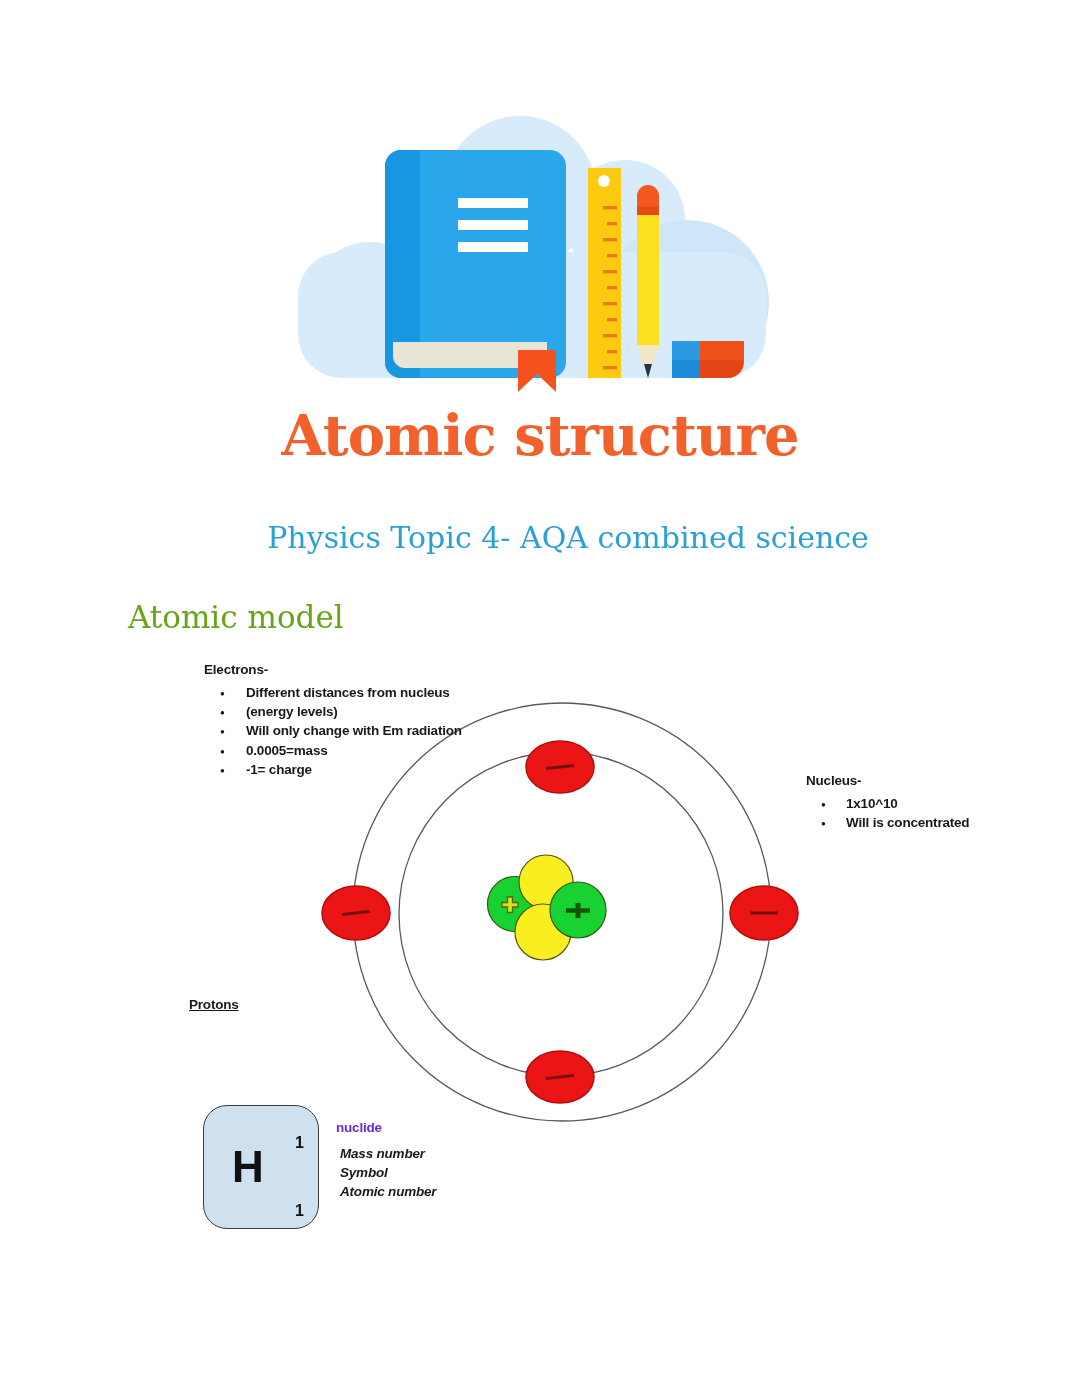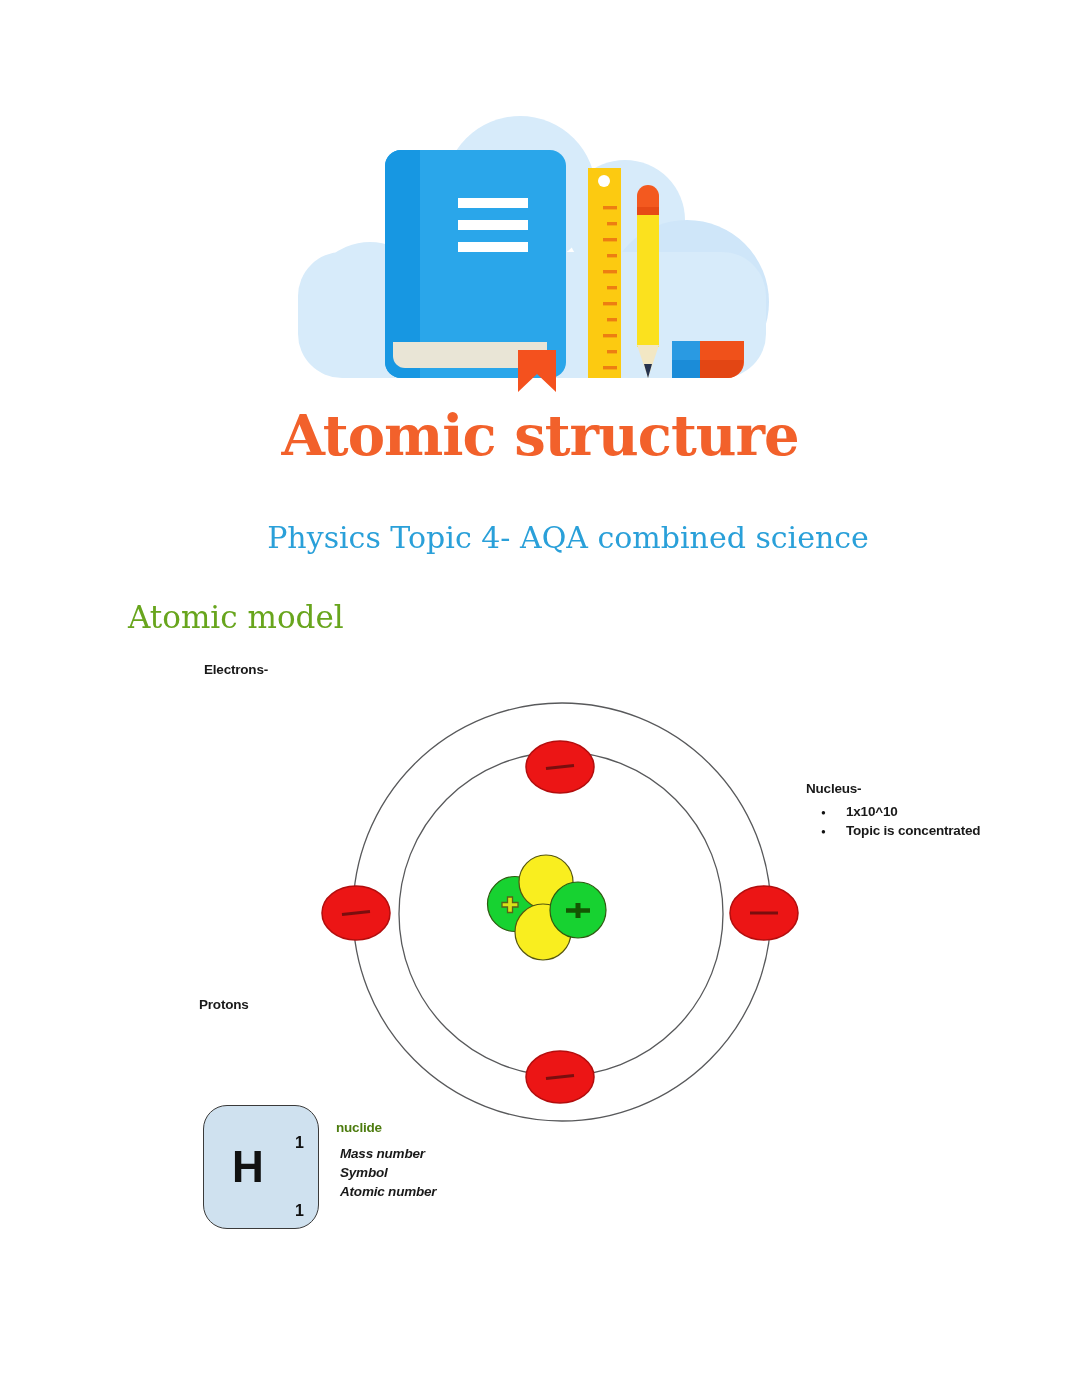--- a/index.html
+++ b/index.html
@@ -18,35 +18,35 @@
   .diagram{position:absolute;left:0;top:652px;width:1080px;height:620px;}
   .atom-svg{position:absolute;left:0;top:0;width:1080px;height:600px;}
   .note{position:absolute;color:#191919;font-size:13.5px;letter-spacing:-0.2px;font-weight:600;}
   .note-h{line-height:17px;margin-bottom:5px;}
   .note ul{list-style:none;margin:0;padding:0;}
   .note li{position:relative;line-height:19.2px;}
   .note li::before{content:"●";position:absolute;top:1px;font-size:8px;color:#111;}
   .note-electrons{left:204px;top:9px;}
   .note-electrons li{padding-left:42px;}
   .note-electrons li::before{left:16px;}
-  .note-nucleus{left:806px;top:128px;}
+  .note-nucleus{left:806px;top:120px;}
   .note-nucleus li{padding-left:40px;}
   .note-nucleus li::before{left:15px;}
-  .note-protons{left:199px;top:344px;}
+  .note-protons{left:189px;top:344px;text-decoration:underline;}
   .note-protons li{padding-left:41px;}
   .note-protons li::before{left:16px;}
   .note-neutrons{left:824px;top:344px;}
   .note-neutrons li{padding-left:43px;}
   .note-neutrons li::before{left:17px;}
   .nuclide-box{position:absolute;left:203px;top:453px;width:114px;height:122px;
          background:#cfe1ef;border:1.6px solid #3a3a3a;border-radius:24px;color:#111;}
   .nuclide-symbol{position:absolute;left:28px;top:37px;font-size:44px;font-weight:600;line-height:48px;}
   .nuclide-mass{position:absolute;right:14px;top:28px;font-size:16px;font-weight:600;}
   .nuclide-atomic{position:absolute;right:14px;bottom:8px;font-size:16px;font-weight:600;}
-  .nuclide-label{position:absolute;left:336px;top:468px;color:#4d7c0f;font-size:13.5px;
+  .nuclide-label{position:absolute;left:336px;top:468px;color:#6d28d9;font-size:13.5px;
          font-weight:600;letter-spacing:-0.2px;}
   .nuclide-legend{position:absolute;left:340px;top:492px;color:#191919;font-size:13.5px;
          font-weight:600;letter-spacing:-0.2px;font-style:italic;}
   .nuclide-legend div{line-height:19px;}
 </style>
 </head>
 <body>
 
 <div class="page">
 
@@ -135,27 +135,34 @@
         </g>
         <g>
           <ellipse cx="560" cy="425" rx="34" ry="26" fill="#ec1515" stroke="#b30d0d" stroke-width="1.5"></ellipse>
           <line x1="546" y1="426.5" x2="574" y2="423.5" stroke="#7a0e0e" stroke-width="3"></line>
         </g>
       </g>
     </svg>
 
     <div class="note note-electrons">
       <div class="note-h">Electrons-</div>
+      <ul>
+        <li>Different distances from nucleus</li>
+        <li>(energy levels)</li>
+        <li>Will only change with Em radiation</li>
+        <li>0.0005=mass</li>
+        <li>-1= charge</li>
+      </ul>
     </div>
 
     <div class="note note-nucleus">
       <div class="note-h">Nucleus-</div>
       <ul>
         <li>1x10^10</li>
-        <li>Topic is concentrated</li>
+        <li>Will is concentrated</li>
       </ul>
     </div>
 
     <div class="note note-protons">
       <div class="note-h">Protons</div>
     </div>
 
 
     <div class="nuclide-box">
       <span class="nuclide-mass">1</span>

